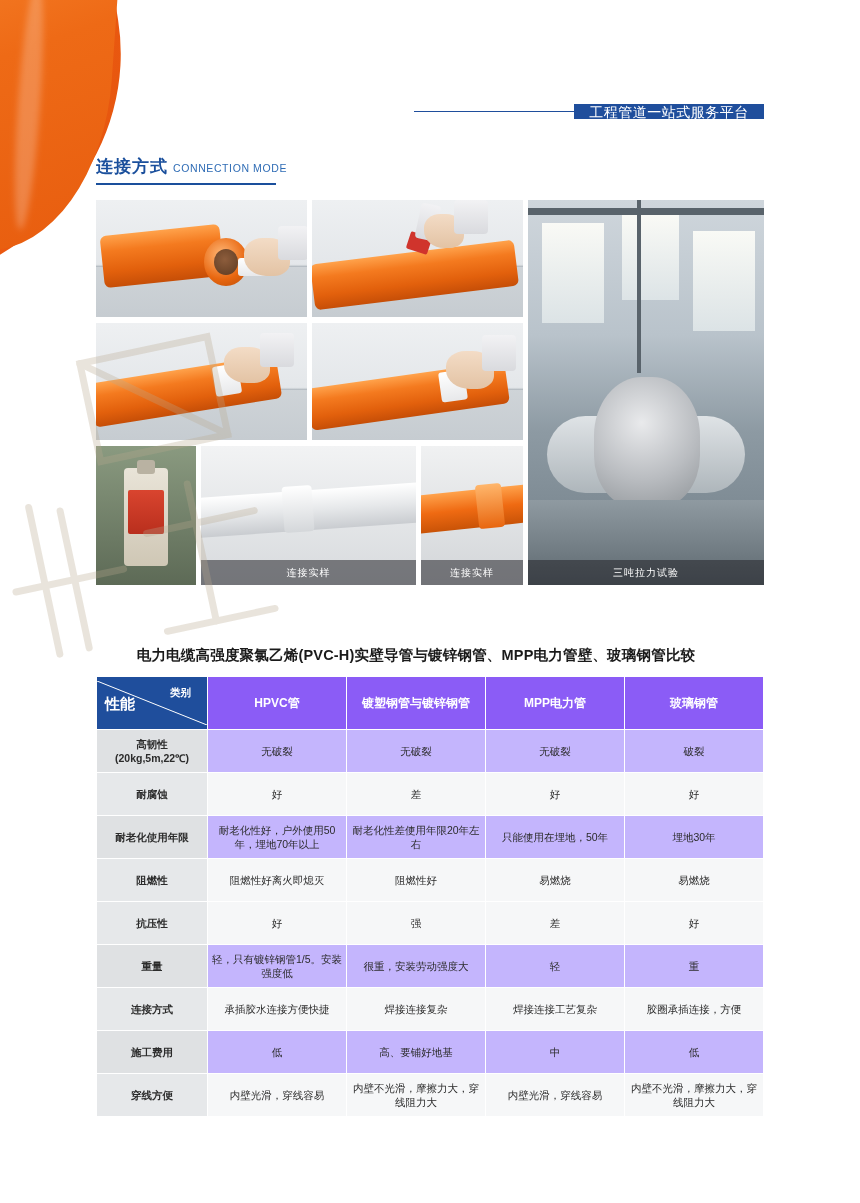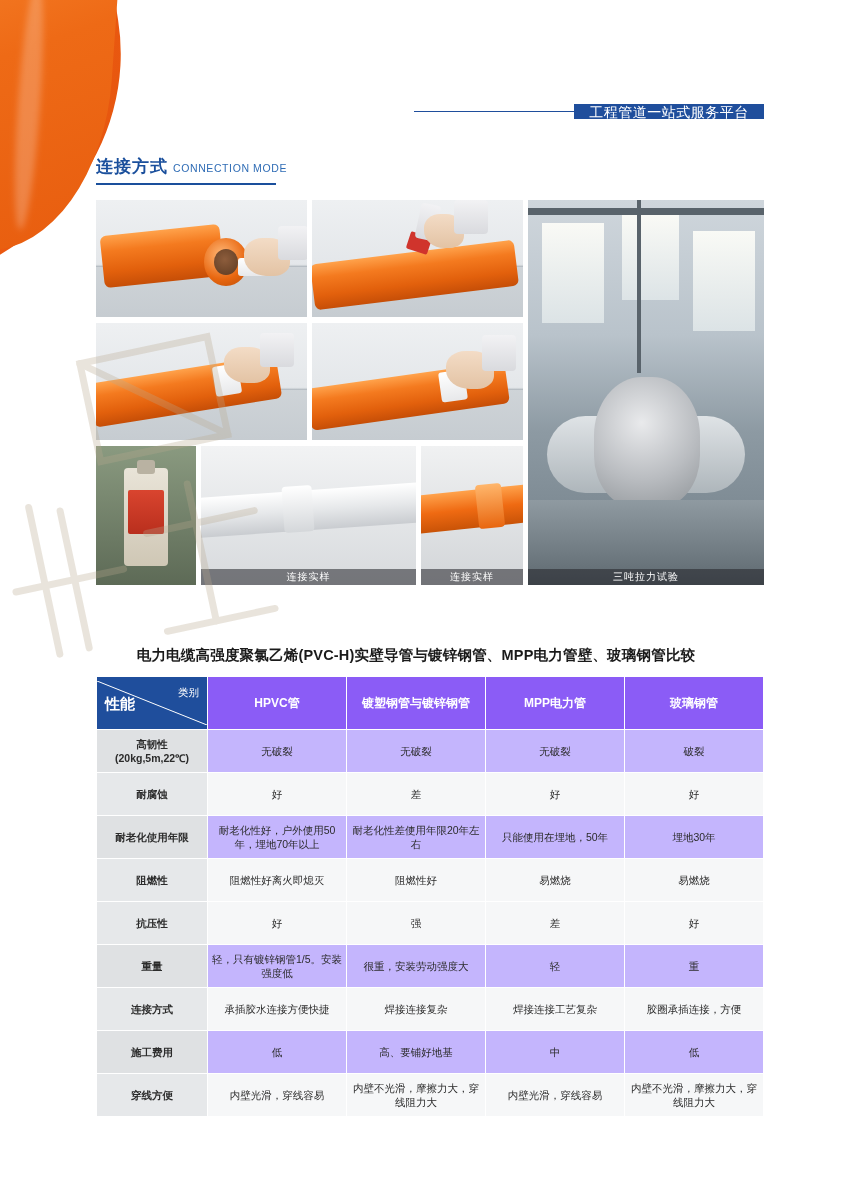--- a/index.html
+++ b/index.html
@@ -128,21 +128,21 @@
   .ph {
     position: absolute;
     background: #d9dde0;
     overflow: hidden;
   }
   .ph .cap {
     position: absolute;
     left: 0;
     right: 0;
     bottom: 0;
-    height: 16px;
+    height: 25px;
     background: rgba(35,35,40,0.55);
     color: #ffffff;
     font-size: 10px;
     display: flex;
     align-items: center;
     justify-content: center;
     letter-spacing: 1px;
   }
 
   
@@ -311,24 +311,24 @@
     height: 44px;
   }
   .corner-inner .slash {
     position: absolute;
     left: 0; top: 0;
     width: 100%;
     height: 100%;
   }
   .corner-inner .lbl-a {
     position: absolute;
-    right: 8px;
+    right: 16px;
     top: 4px;
     font-size: 10.5px;
-    font-weight: normal;
+    font-weight: bold;
   }
   .corner-inner .lbl-b {
     position: absolute;
     left: 8px;
     bottom: 11px;
     font-size: 15px;
     font-weight: bold;
   }
   table.cmp tbody td:first-child {
     background: #dfe1e3;

